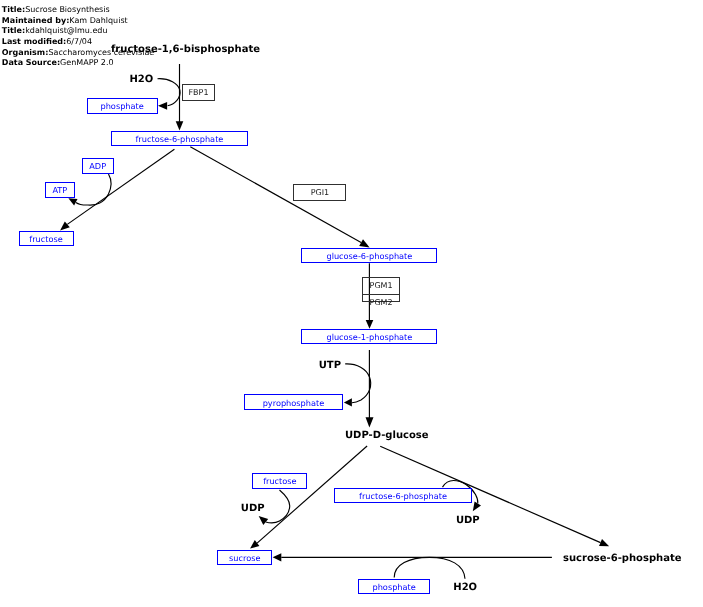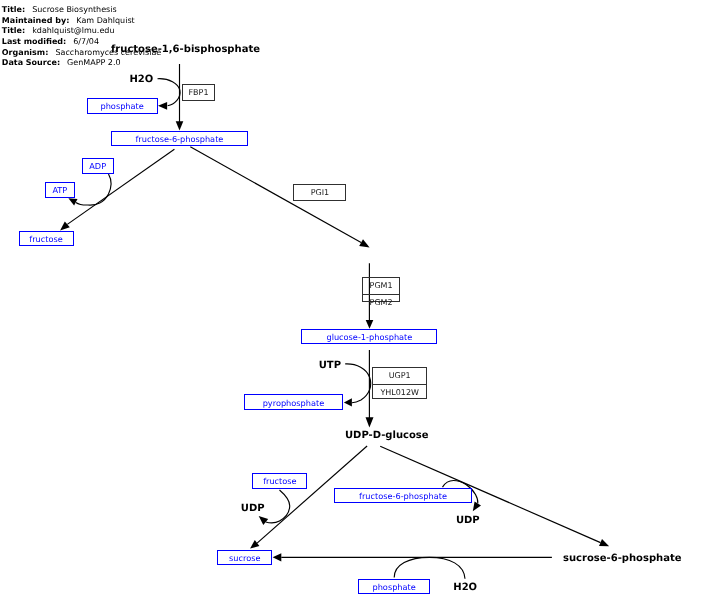--- a/index.html
+++ b/index.html
@@ -10,21 +10,21 @@
        -webkit-font-smoothing:antialiased;
        text-rendering:geometricPrecision;}
   #root{position:relative;width:703px;height:607px;background:#fff;
         filter:opacity(1);}
 
   
   .info{position:absolute;left:1.8px;top:5.3px;}
   .info .row{position:absolute;white-space:nowrap;font-size:8px;color:#000;
              height:10px;line-height:10px;left:0;}
   .info .k{font-weight:bold;margin-top:27px;}
-  .info .v{font-weight:normal;padding-left:7px;}
+  .info .v{font-weight:normal;padding-left:0;}
 
   
   .node{position:absolute;box-sizing:border-box;display:flex;
         align-items:center;justify-content:center;white-space:nowrap;
         line-height:1;padding-top:1px;}
   .meta{border:1px solid #0000ff;color:#0000ff;background:transparent;font-size:8.2px;}
   .gene{position:absolute;box-sizing:border-box;border:1px solid #303030;
         background:transparent;text-align:right;}
   .gene .grow{box-sizing:border-box;display:flex;align-items:center;
         justify-content:center;white-space:nowrap;font-size:8px;color:#1c1c1c;
@@ -105,35 +105,32 @@
   <div class="lbl" style="left:240.8px;top:503px">UDP</div>
   <div class="lbl" style="left:455.9px;top:515px">UDP</div>
   <div class="lbl" style="left:563px;top:552.6px">sucrose-6-phosphate</div>
   <div class="lbl" style="left:453.3px;top:582.3px">H2O</div>
 
   <div class="node meta" style="left:86.5px;top:98.2px;width:71.3px;height:15.4px">phosphate</div>
   <div class="node meta" style="left:110.5px;top:130.7px;width:137.9px;height:15.6px">fructose-6-phosphate</div>
   <div class="node meta" style="left:81.6px;top:158px;width:32.2px;height:15.7px">ADP</div>
   <div class="node meta" style="left:44.6px;top:182.1px;width:30.5px;height:15.6px">ATP</div>
   <div class="node meta" style="left:18.5px;top:231.1px;width:55.2px;height:15.4px">fructose</div>
+  <div class="node meta" style="left:301.3px;top:247.8px;width:136.2px;height:15.4px">glucose-6-phosphate</div>
   <div class="node meta" style="left:301.3px;top:329px;width:136.2px;height:15.4px">glucose-1-phosphate</div>
   <div class="node meta" style="left:243.8px;top:394.2px;width:99.3px;height:16px">pyrophosphate</div>
   <div class="node meta" style="left:252.3px;top:473.2px;width:55.2px;height:15.6px">fructose</div>
   <div class="node meta" style="left:334.1px;top:488px;width:137.8px;height:14.8px">fructose-6-phosphate</div>
   <div class="node meta" style="left:217.2px;top:549.8px;width:55.2px;height:15.5px">sucrose</div>
   <div class="node meta" style="left:358.4px;top:578.9px;width:71.5px;height:15.2px">phosphate</div>
 
   <div class="gene" style="left:182.1px;top:84.1px;width:32.8px;height:16.9px">
     <div class="grow" style="height:100%">FBP1</div>
   </div>
   <div class="gene" style="left:293.4px;top:184.3px;width:53px;height:17.0px">
     <div class="grow" style="height:100%">PGI1</div>
   </div>
   <div class="gene" style="left:362px;top:277.1px;width:38.2px;height:25px">
     <div class="grow" style="height:16.1px">PGM1</div>
     <div class="grow" style="height:16.1px">PGM2</div>
   </div>
-  <div class="gene" style="left:372.3px;top:366.9px;width:54.8px;height:32.2px">
-    <div class="grow" style="height:16.1px">UGP1</div>
-    <div class="grow" style="height:16.1px">YHL012W</div>
-  </div>
 
 </div>
 
 </body></html>

